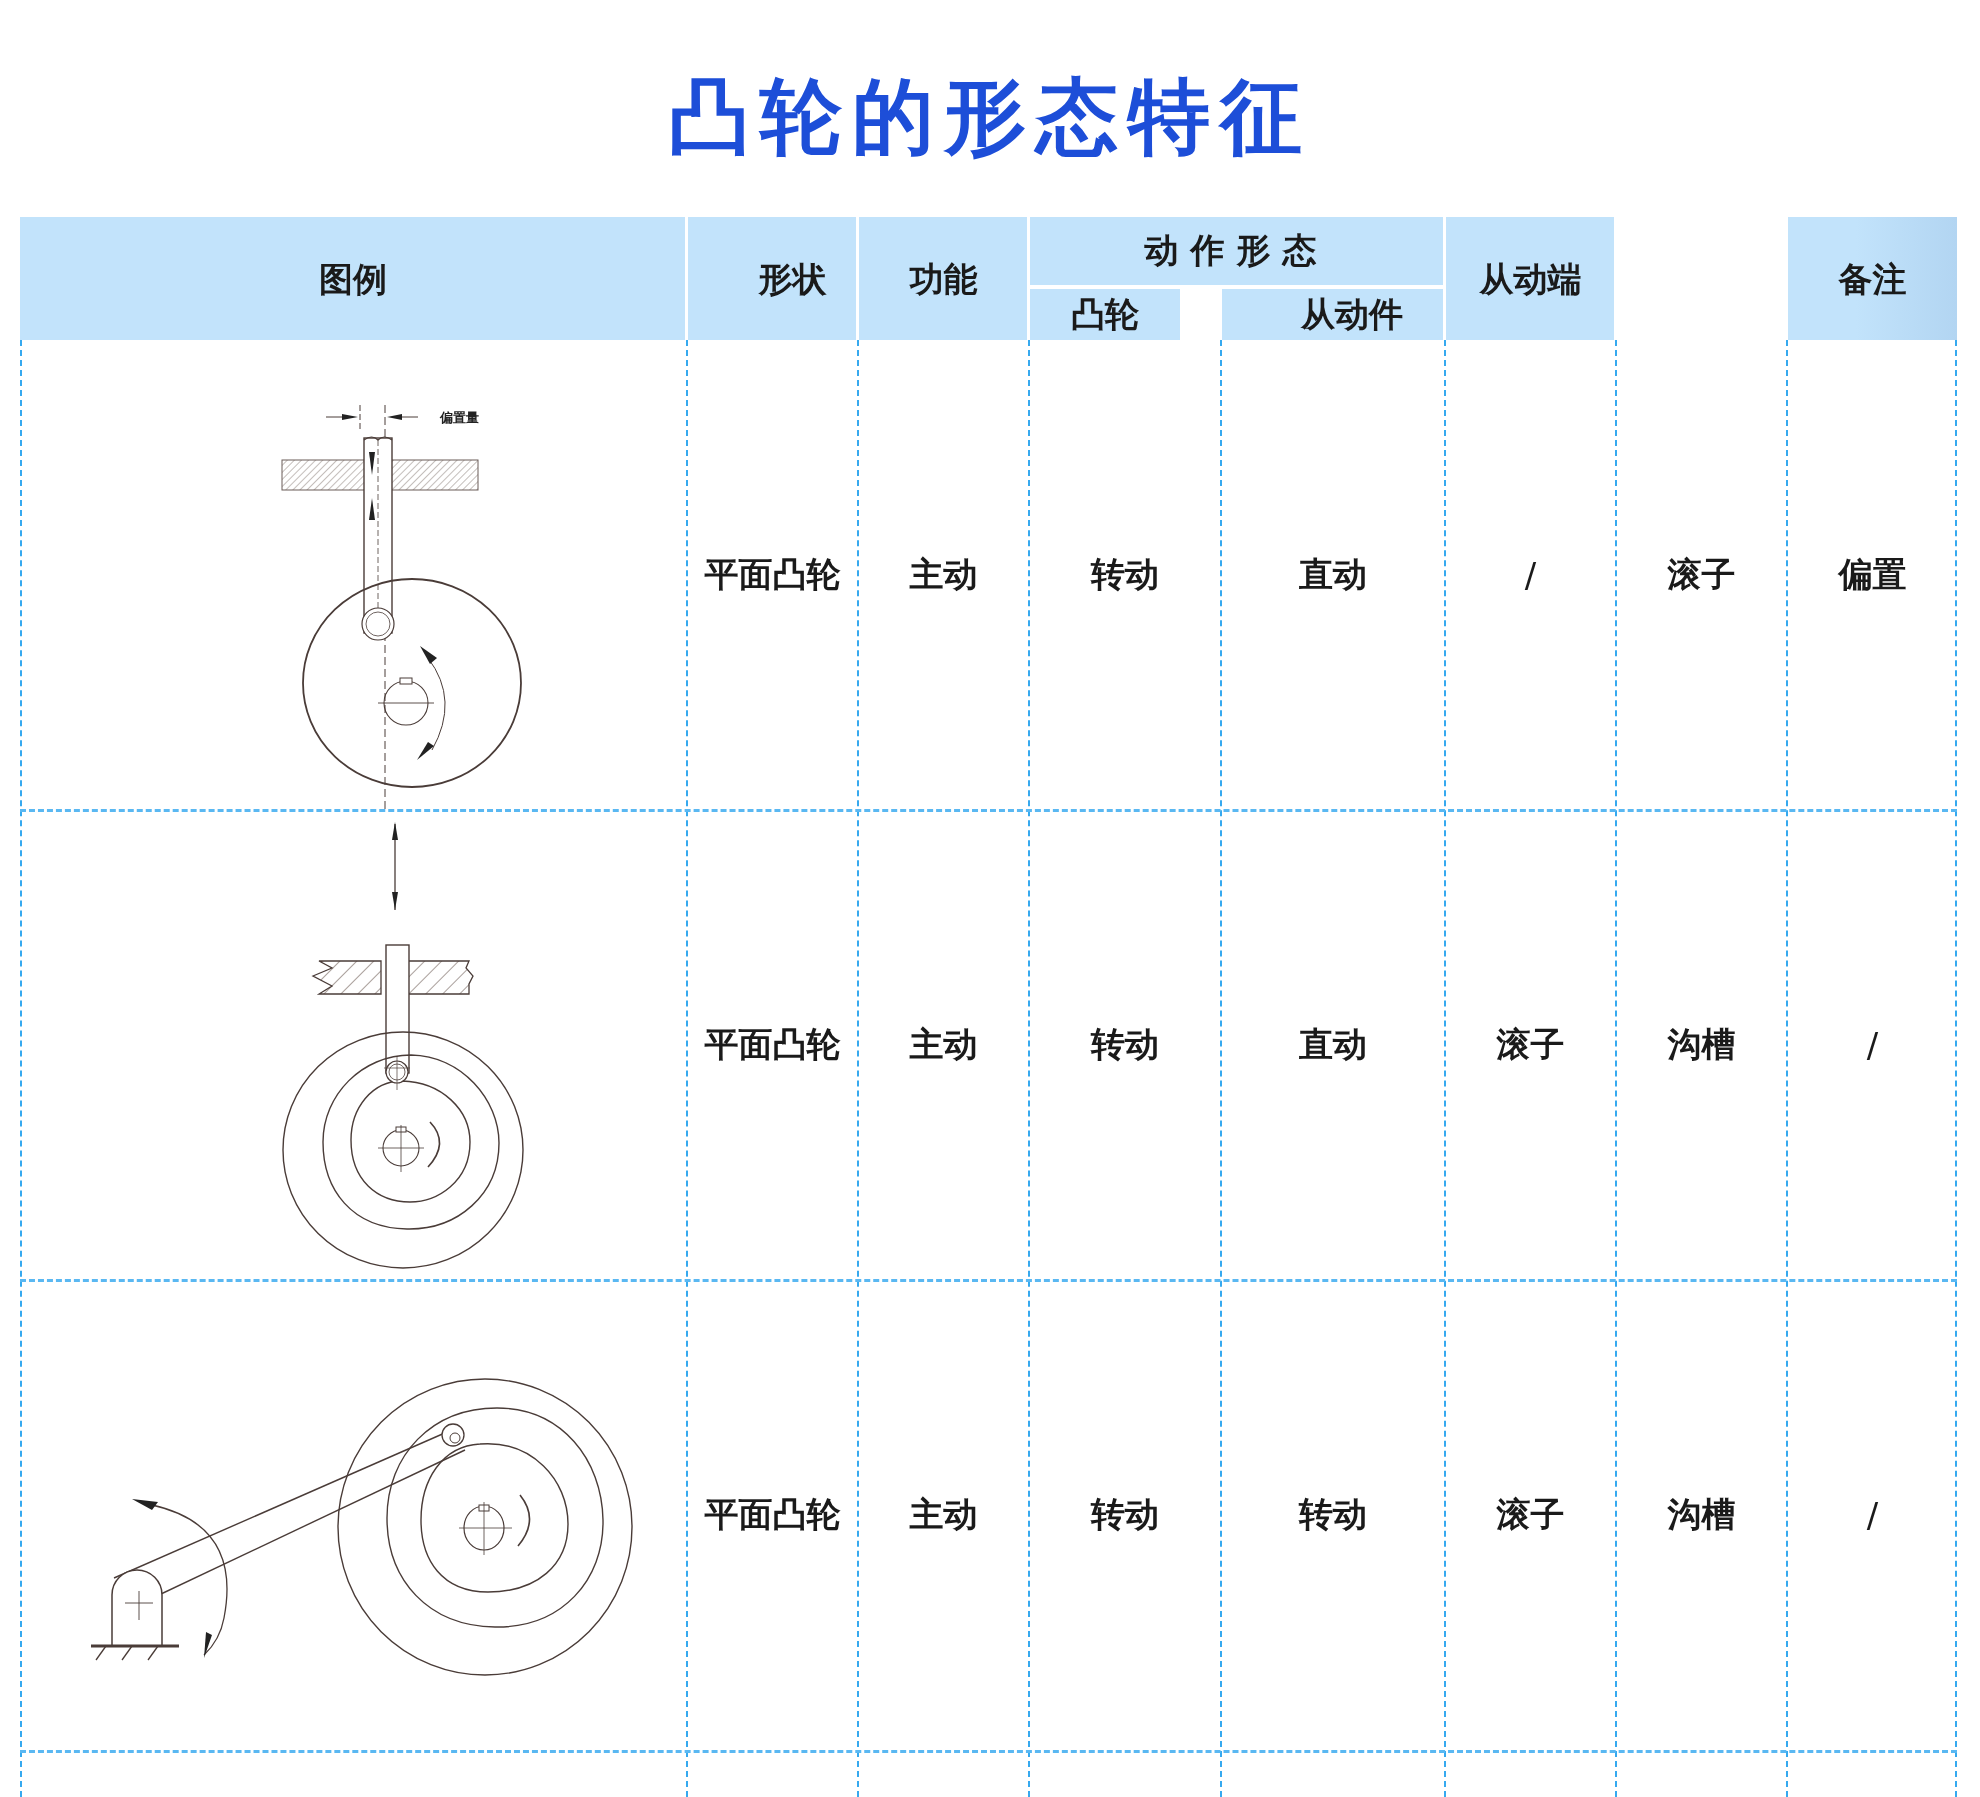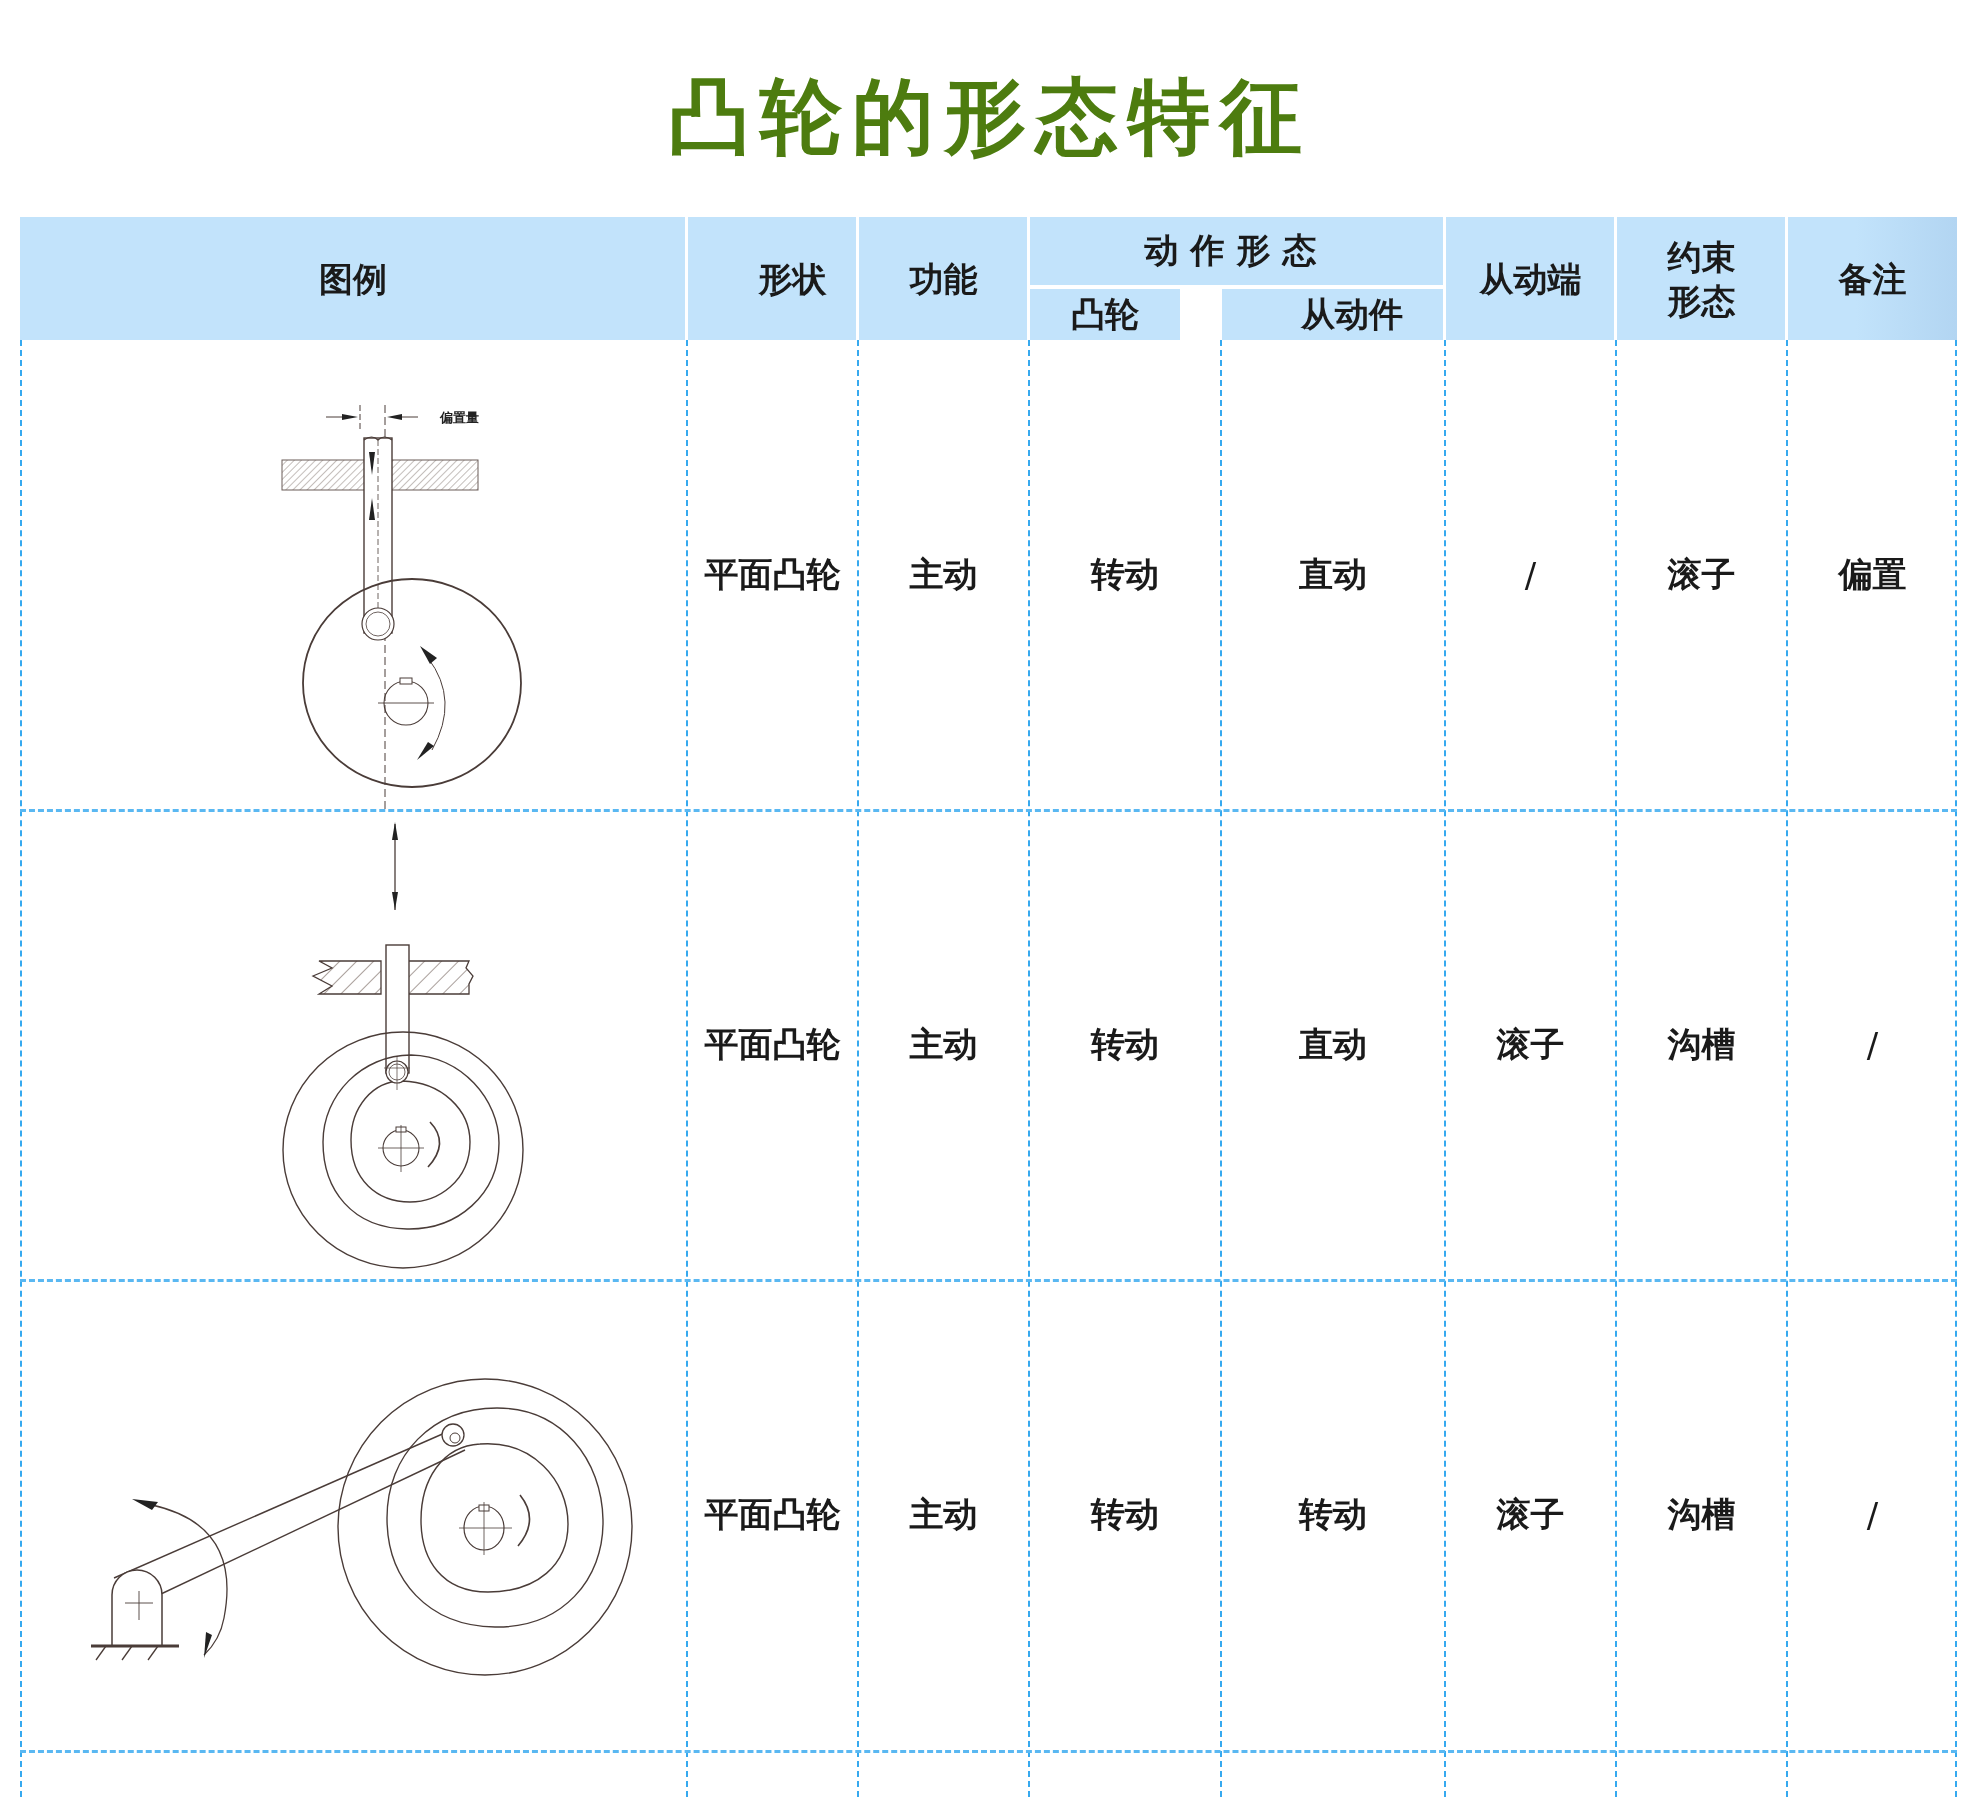--- a/index.html
+++ b/index.html
@@ -2,21 +2,21 @@
 <html><head>
 <meta charset="utf-8">
 <style>
   * { box-sizing: border-box; margin: 0; padding: 0; }
   html, body { width: 1980px; height: 1797px; background: #ffffff; overflow: hidden; }
   body { position: relative; font-family: "DejaVu Sans", "Liberation Sans", sans-serif; color: #111; }
 
   .title {
     position: absolute; left: 0; top: 62px; width: 1980px; height: 110px;
     text-align: center; font-size: 82px; font-weight: bold; letter-spacing: 10px;
-    line-height: 110px; color: #4d7c0f;
+    line-height: 110px; color: #1d4ed8;
   }
 
   .table { position: absolute; left: 20px; top: 217px; width: 1937px; height: 1580px; }
 
   .hdr {
     position: absolute; top: 0; height: 123px;
     background: #c2e3fb;
     display: flex; align-items: center; justify-content: center;
     font-size: 34px; font-weight: bold; color: #1a1a1a; text-align: center; line-height: 44px;
   }
@@ -56,24 +56,20 @@
 
   <div class="hdr-group-top" style="left:1010px;width:413px;">动作形态</div>
   <div class="hdr-group-hline" style="left:1010px;width:413px;"></div>
   <div class="hdr-sub" style="left:1010px;width:150px;">凸轮</div>
   <div class="hdr-sep" style="left:1199px;top:72px;height:51px;"></div>
   <div class="hdr-sub" style="left:1202px;width:260px;">从动件</div>
   <div class="hdr-sep" style="left:1423px;"></div>
 
   <div class="hdr" style="left:1426px;width:169px;">从动端</div>
   <div class="hdr-sep" style="left:1594px;"></div>
-  <div class="hdr" style="left:1597px;width:169px;flex-direction:column;">
-    <span>约束</span>
-    <span>形态</span>
-  </div>
   <div class="hdr-sep" style="left:1765px;"></div>
   <div class="hdr last" style="left:1768px;width:169px;">备注</div>
 
   <div class="vline" style="left:0;height:1457px;"></div>
   <div class="vline" style="left:666px;height:1457px;"></div>
   <div class="vline" style="left:837px;height:1457px;"></div>
   <div class="vline" style="left:1008px;height:1457px;"></div>
   <div class="vline" style="left:1200px;height:1457px;"></div>
   <div class="vline" style="left:1424px;height:1457px;"></div>
   <div class="vline" style="left:1595px;height:1457px;"></div>

